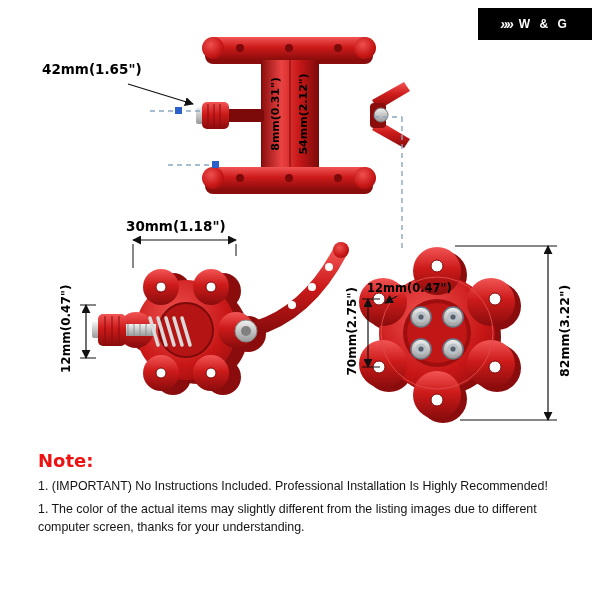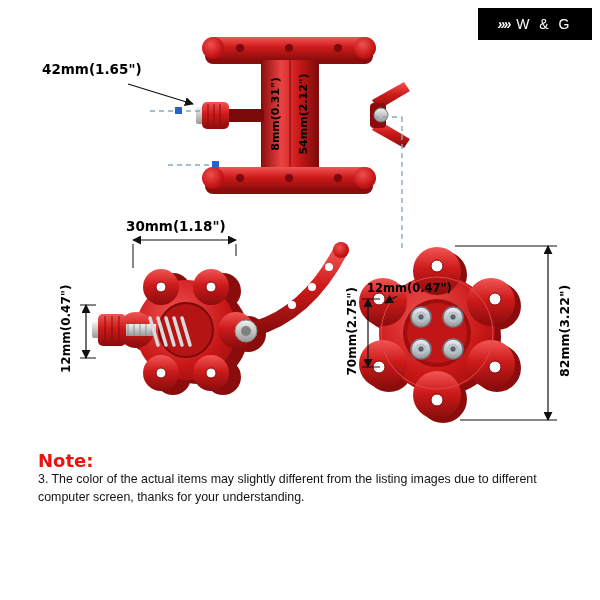--- a/index.html
+++ b/index.html
@@ -9,42 +9,42 @@
   }
   svg.diagram { position:absolute; left:0; top:0; }
 
   
   .logo {
     position:absolute; left:478px; top:8px; width:114px; height:32px;
     background:#000; color:#fff; display:flex; align-items:center;
     justify-content:center; gap:7px; box-sizing:border-box;
   }
   .logo-marks { font-weight:bold; font-style:italic; font-size:14px; letter-spacing:-2px; }
-  .logo-text  { font-weight:normal; font-size:14px; letter-spacing:3px; }
+  .logo-text  { font-weight:bold; font-size:12px; letter-spacing:3px; }
 
   
   .dim-label {
     position:absolute; font-family:"DejaVu Sans", sans-serif; font-weight:bold;
     color:#000; white-space:nowrap; line-height:14px;
   }
   .rot { transform:rotate(-90deg); transform-origin:center center; text-align:center; }
 
   #lbl-42  { left:42px;  top:62px;  font-size:13.5px; }
   #lbl-8   { left:236px; top:107px; width:80px; font-size:11px; }
   #lbl-54  { left:259px; top:107px; width:90px; font-size:11px; }
   #lbl-30  { left:126px; top:219px; font-size:13.5px; }
   #lbl-12s { left:26px;  top:326px; width:80px; font-size:12px; }
   #lbl-12f { left:367px; top:281px; font-size:11.5px; }
   #lbl-70  { left:309px; top:326px; width:85px; font-size:12px; }
   #lbl-82  { left:521px; top:326px; width:88px; font-size:12.5px; }
 
   
   .notes { position:absolute; left:38px; top:450px; width:548px; }
   .notes-title {
-    color:#ee1111; font-size:18px; font-weight:bold; 
+    color:#ee1111; font-size:18px; font-weight:bold; margin-bottom:7px;
     font-family:"DejaVu Sans", sans-serif;
   }
   .note-item { font-size:12.4px; color:#141414; margin-bottom:5px; line-height:1.45; }
 </style>
 </head>
 <body>
 
 <div class="canvas">
 
   <svg class="diagram" width="600" height="600" viewBox="0 0 600 600">
@@ -257,16 +257,17 @@
   <div class="dim-label rot" id="lbl-70">70mm(2.75")</div>
   <div class="dim-label rot" id="lbl-82">82mm(3.22")</div>
 
   <div class="logo">
     <span class="logo-marks">»»</span>
     <span class="logo-text">W &amp; G</span>
   </div>
 
   <div class="notes">
     <div class="notes-title">Note:</div>
-    <div class="note-item">3. The color of the actual items may slightly different from the listing images due to different computer screen, thanks for your understanding.</div>
+    <div class="note-item">1. (IMPORTANT) No Instructions Included. Professional Installation Is Highly Recommended!</div>
+    <div class="note-item">1. The color of the actual items may slightly different from the listing images due to different computer screen, thanks for your understanding.</div>
   </div>
 
 </div>
 
 </body></html>

